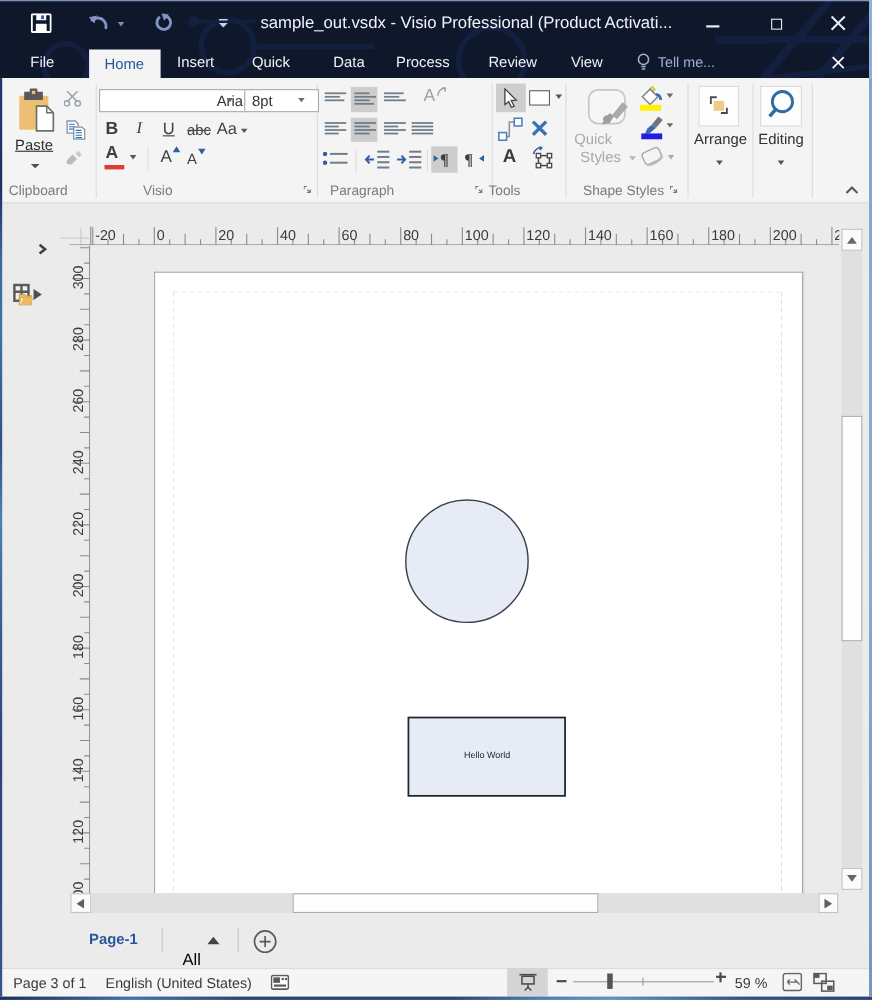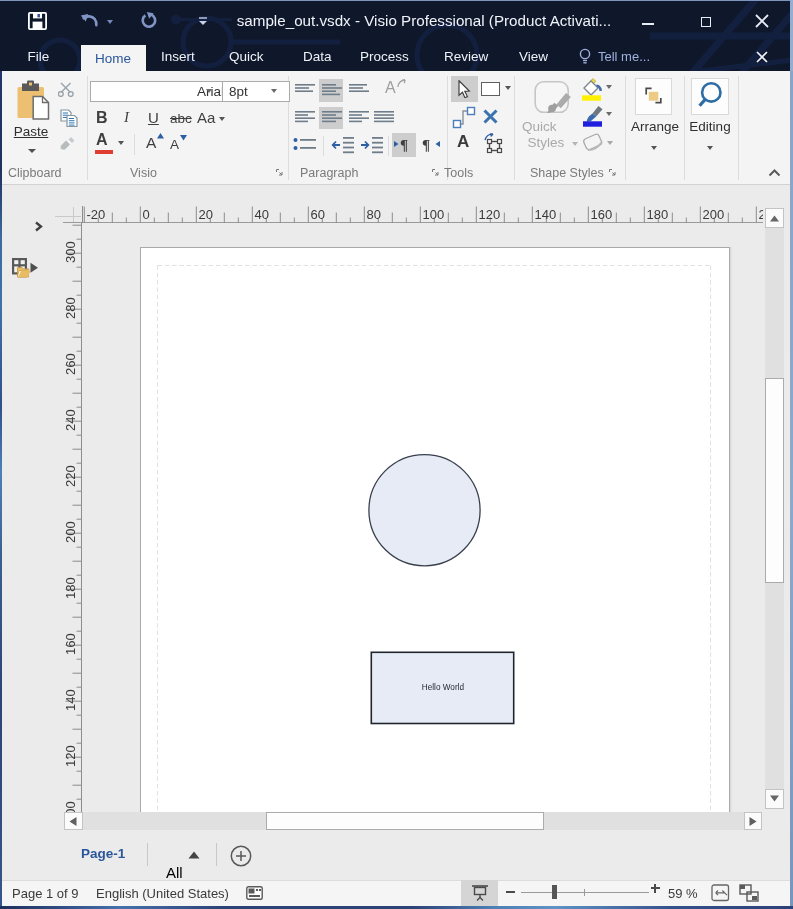--- a/index.html
+++ b/index.html
@@ -487,21 +487,21 @@
 <svg class="abs" style="left:188px;top:851px" width="12" height="8" viewBox="0 0 12 8">
     <path d="M6 0.5 L11.5 7.5 L0.5 7.5 Z" fill="#444"></path>
   </svg>
 <div class="abs" style="left:216px;top:843px;width:1px;height:23px;background:#c8c8c8;"></div>
 <svg class="abs" style="left:230px;top:845px" width="22" height="22" viewBox="0 0 22 22">
 <circle cx="11" cy="11" r="9.7" fill="none" stroke="#595959" stroke-width="1.5"></circle>
 <line x1="6" y1="11" x2="16" y2="11" stroke="#595959" stroke-width="1.5"></line>
 <line x1="11" y1="6" x2="11" y2="16" stroke="#595959" stroke-width="1.5"></line>
 </svg>
 <div class="abs" style="left:0;top:879.5px;width:793px;height:26.5px;background:#f5f5f5;border-top:1px solid #dcdcdc;box-sizing:border-box;"></div>
-<div class="abs" style="left:12px;top:885.5px;font-size:13px;color:#3a3a3a;">Page 1 of 9</div>
+<div class="abs" style="left:12px;top:885.5px;font-size:13px;color:#3a3a3a;">Page 3 of 1</div>
 <div class="abs" style="left:96px;top:885.5px;font-size:13px;color:#3a3a3a;">English (United States)</div>
 <svg class="abs" style="left:246px;top:886px" width="17" height="14" viewBox="0 0 17 14">
 <rect x="0.8" y="0.8" width="15.4" height="12.4" rx="1.5" fill="#fff" stroke="#5a5a5a" stroke-width="1.4"></rect>
 <rect x="2.5" y="2.5" width="6" height="5" fill="#5a5a5a"></rect>
 <rect x="3" y="9" width="11" height="2" fill="#5a5a5a"></rect>
 <rect x="10" y="3" width="2" height="2" fill="#5a5a5a"></rect>
     <rect x="13" y="3" width="2" height="2" fill="#5a5a5a"></rect>
 </svg>
 <div class="abs" style="left:461px;top:880px;width:37px;height:26px;background:#d5d5d5;"></div>
 <svg class="abs" style="left:471.5px;top:885px" width="16" height="16" viewBox="0 0 16 16">

